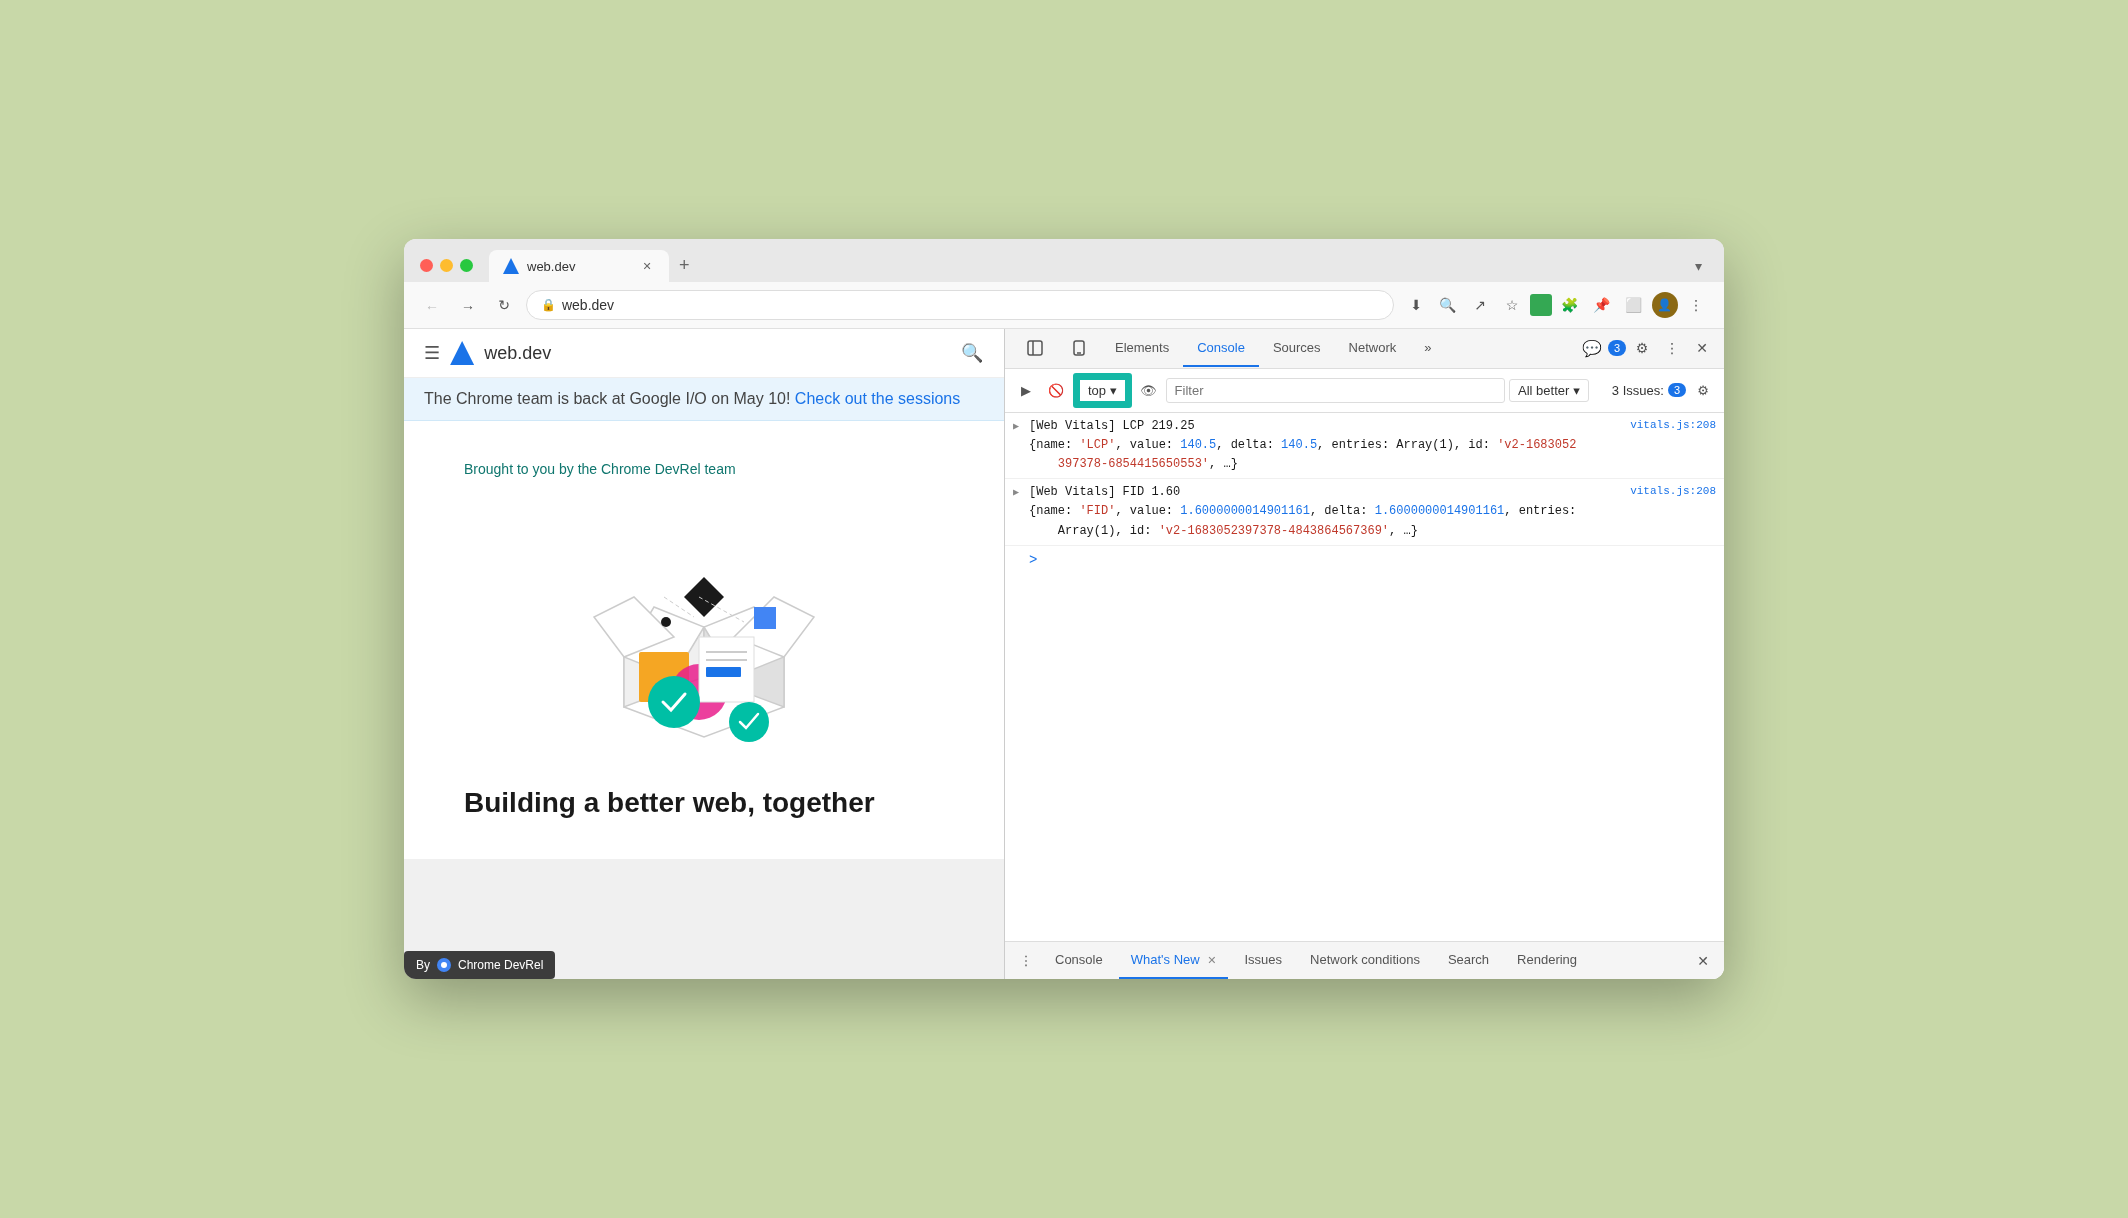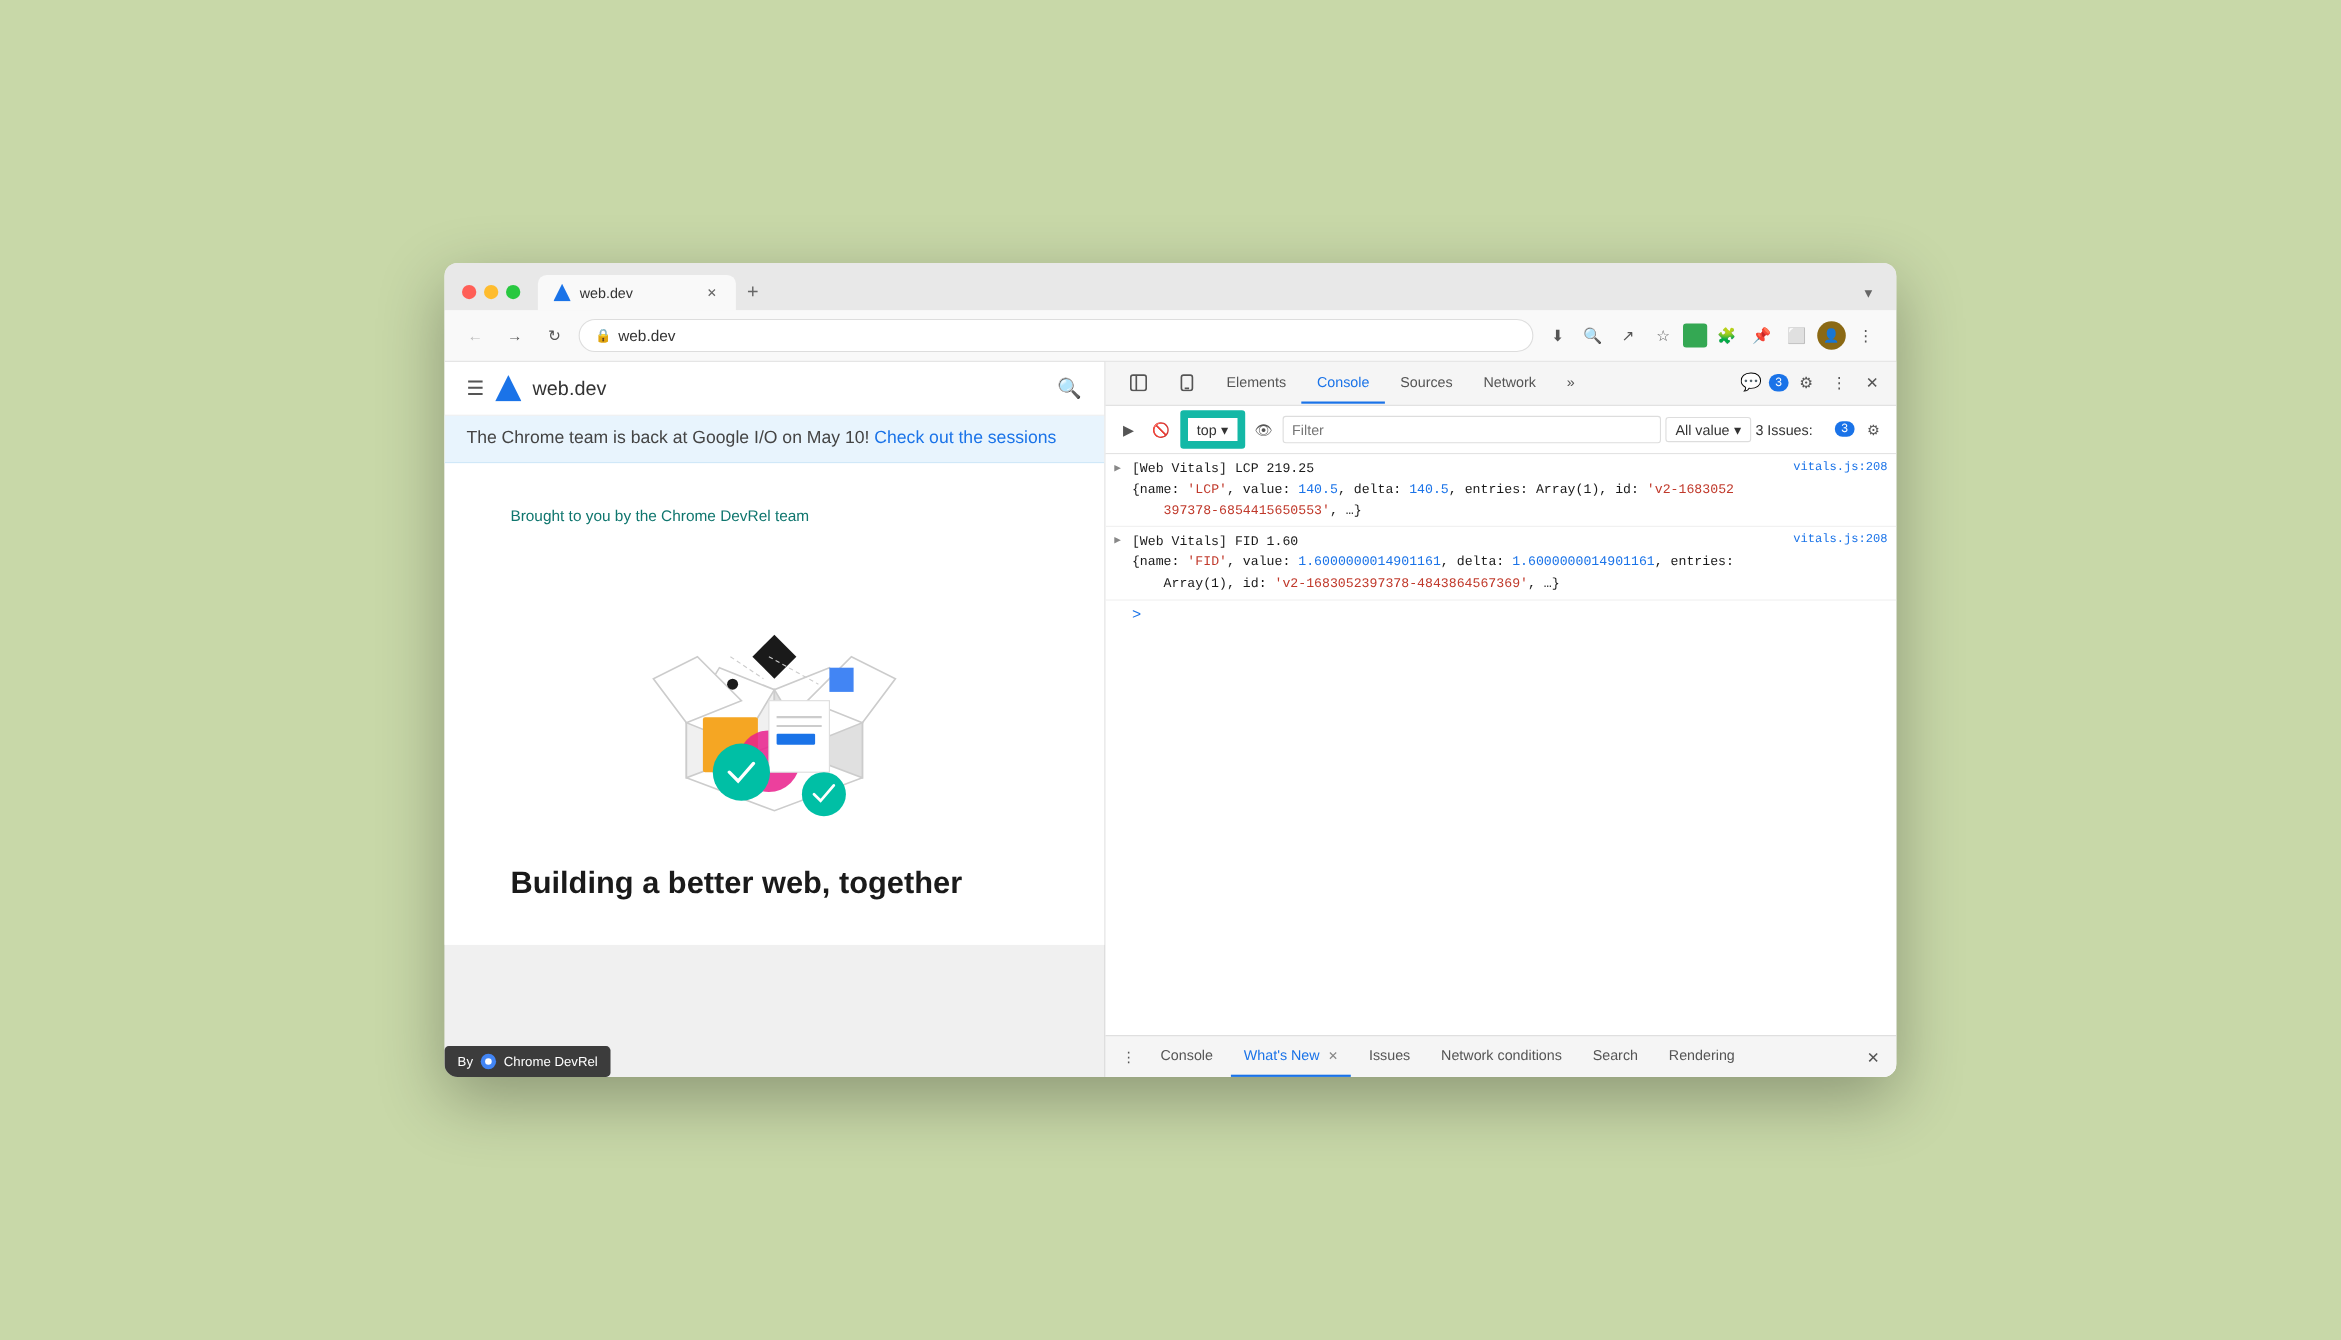--- a/index.html
+++ b/index.html
@@ -318,23 +318,24 @@
       border: 1px solid #ddd;
       border-radius: 3px;
       font-size: 13px;
       color: #333;
       cursor: pointer;
       background: #fff;
     }
     .issues-badge {
       display: flex;
       align-items: center;
-      gap: 20px;
+      gap: 4px;
       font-size: 13px;
       color: #333;
+      margin-left: 19px;
     }
     .issues-count {
       background: #1a73e8;
       color: #fff;
       border-radius: 10px;
       padding: 1px 6px;
       font-size: 11px;
     }
     
     .console-output {
@@ -577,21 +578,21 @@
       <div class="console-toolbar">
         <button class="ct-btn">▶</button>
         <button class="ct-btn">🚫</button>
         <div class="top-dropdown">
           <span>top</span>
           <span>▾</span>
         </div>
         <button class="ct-btn">👁</button>
         <input class="filter-input" type="text" placeholder="Filter" style="">
         <div class="all-levels">
-          <span>All value</span>
+          <span>All better</span>
           <span>▾</span>
         </div>
         <div class="issues-badge">
           <span>3 Issues:</span>
           <span class="issues-count">3</span>
         </div>
         <button class="ct-btn">⚙</button>
       </div>
 
       <div class="console-output">

